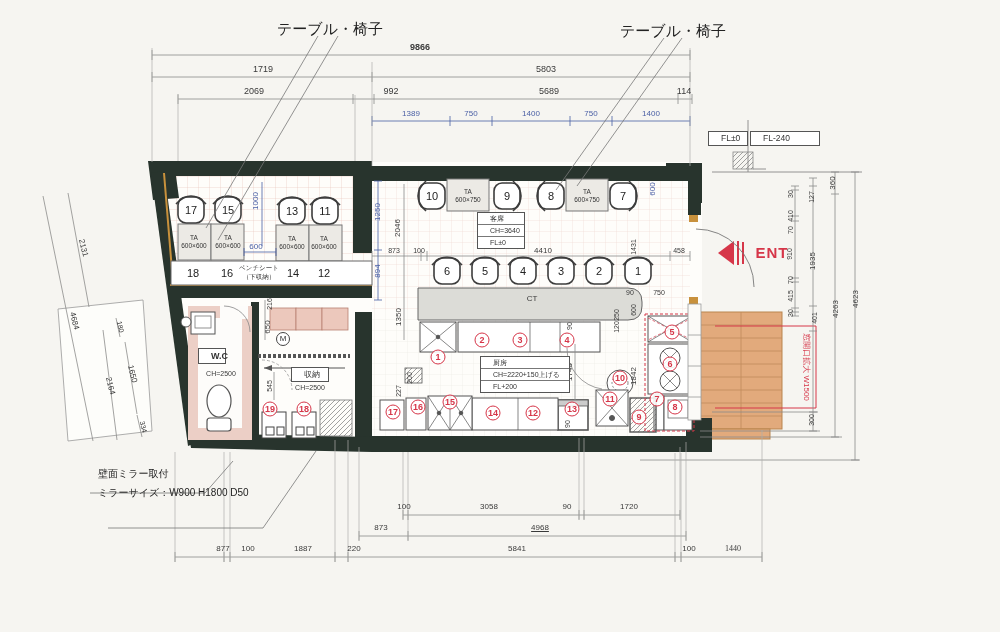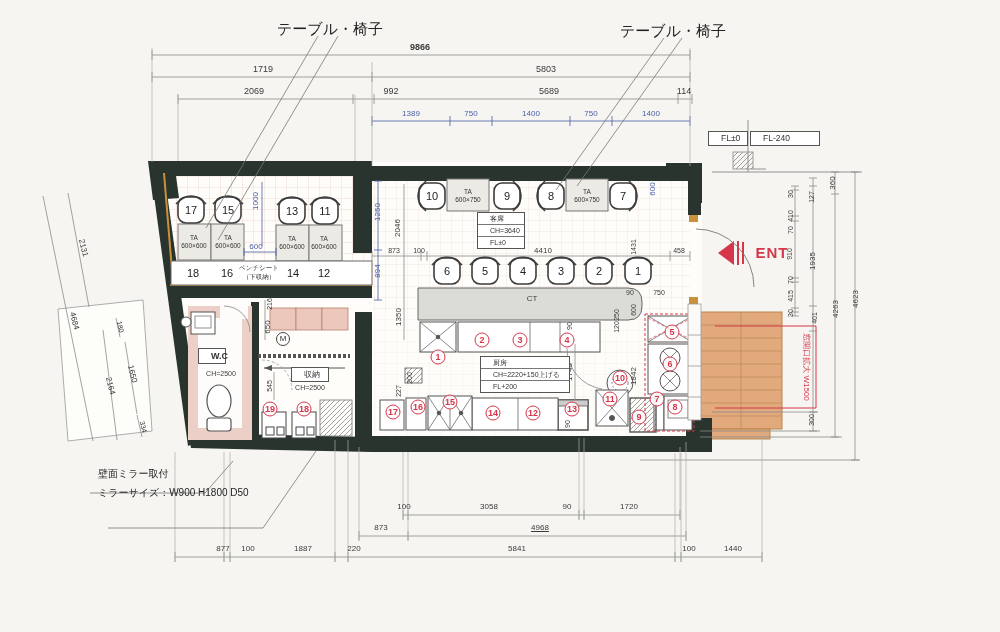--- a/index.html
+++ b/index.html
@@ -365,21 +365,21 @@
       <span class="lbl s8" style="left: 567px; top: 507px;">90</span>
       <span class="lbl s8" style="left: 629px; top: 507px;">1720</span>
       <span class="lbl s8" style="left: 381px; top: 528px;">873</span>
       <span class="lbl s8" style="left: 540px; top: 528px; text-decoration: underline;">4968</span>
       <span class="lbl s8" style="left: 223px; top: 549px;">877</span>
       <span class="lbl s8" style="left: 248px; top: 549px;">100</span>
       <span class="lbl s8" style="left: 303px; top: 549px;">1887</span>
       <span class="lbl s8" style="left: 354px; top: 549px;">220</span>
       <span class="lbl s8" style="left: 517px; top: 549px;">5841</span>
       <span class="lbl s8" style="left: 689px; top: 549px;">100</span>
-      <span class="lbl s8" style="left: 733px; top: 549px;">1440</span>
+      <span class="lbl s8" style="left: 733px; top: 549px; font-family: Liberation Serif, serif;">1440</span>
       <span class="lbl noteL" style="left: 98px; top: 474px; transform: translate(0px, -50%);">壁面ミラー取付</span>
       <span class="lbl noteL" style="left: 98px; top: 493px; transform: translate(0px, -50%);">ミラーサイズ：W900 H1800 D50</span>
       <span class="lbl circ" style="left: 438px; top: 357px;">1</span>
       <span class="lbl circ" style="left: 482px; top: 340px;">2</span>
       <span class="lbl circ" style="left: 520px; top: 340px;">3</span>
       <span class="lbl circ" style="left: 567px; top: 340px;">4</span>
       <span class="lbl circ" style="left: 672px; top: 332px;">5</span>
       <span class="lbl circ" style="left: 670px; top: 364px;">6</span>
       <span class="lbl circ" style="left: 657px; top: 399px;">7</span>
       <span class="lbl circ" style="left: 675px; top: 407px;">8</span>

